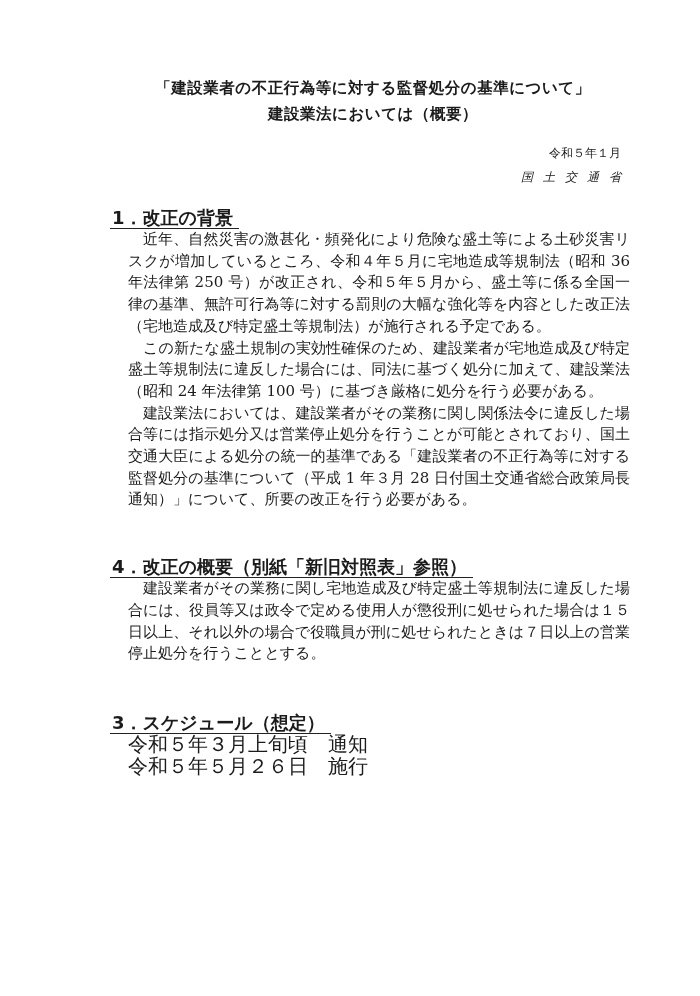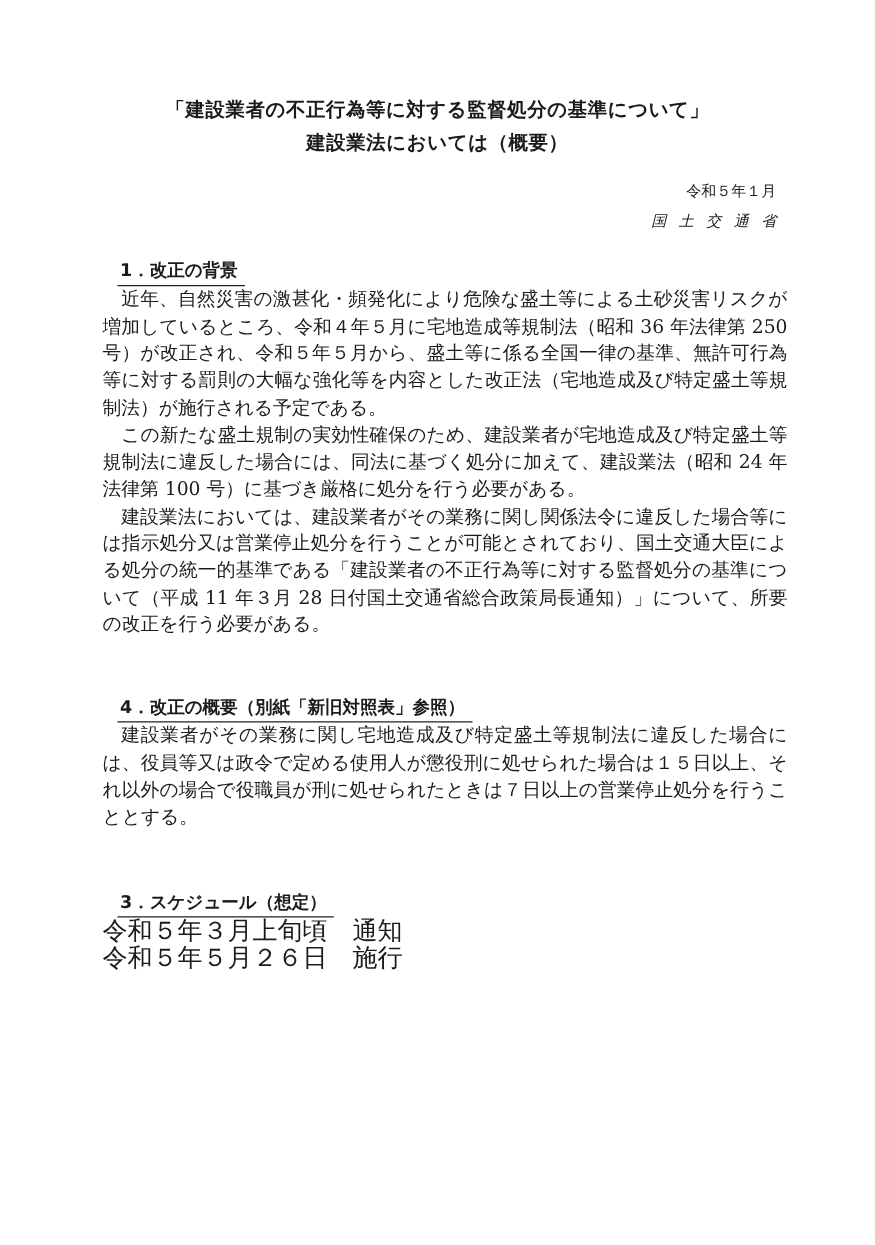--- a/index.html
+++ b/index.html
@@ -9,20 +9,21 @@
   }
   .page {
     position: relative;
     width: 700px;
     height: 868px;
     background: #ffffff;
     color: #1b1b1b;
     font-family: "DejaVu Serif", "Liberation Serif", serif;
     overflow: hidden;
     box-sizing: border-box;
+    padding-left: 46px;
   }
   
   .title-block {
     padding-top: 75px;
     text-align: center;
     font-family: "DejaVu Sans", "Liberation Sans", sans-serif;
     font-weight: 700;
     font-size: 15.5px;
     line-height: 26px;
     letter-spacing: 0.5px;
@@ -35,24 +36,24 @@
     font-size: 12px;
     line-height: 24px;
   }
   .org-line {
     letter-spacing: 10px;
     margin-right: -10px;
     font-style: italic;
   }
   
   .section-heading {
-    margin: 0 0 0 96px;
+    margin: 0 0 0 66px;
     font-family: "DejaVu Sans", "Liberation Sans", sans-serif;
     font-weight: 700;
-    font-size: 14px;
+    font-size: 18px;
     line-height: 21.7px;
   }
   .section-heading .hline {
     display: inline-block;
     border-bottom: 1.5px solid #222;
     padding: 0 6px 1px 2px;
     margin-left: -2px;
     line-height: 19px;
   }
   .heading-1 { margin-top: 18px; }
@@ -83,21 +84,21 @@
 
   <div class="date-block">
     <div>令和５年１月</div>
     <div><span class="org-line">国土交通省</span></div>
   </div>
 
   <div>
     <h2 class="section-heading heading-1"><span class="hline">1．改正の背景</span></h2>
     <p class="para">近年、自然災害の激甚化・頻発化により危険な盛土等による土砂災害リスクが増加しているところ、令和４年５月に宅地造成等規制法（昭和 36 年法律第 250 号）が改正され、令和５年５月から、盛土等に係る全国一律の基準、無許可行為等に対する罰則の大幅な強化等を内容とした改正法（宅地造成及び特定盛土等規制法）が施行される予定である。</p>
     <p class="para">この新たな盛土規制の実効性確保のため、建設業者が宅地造成及び特定盛土等規制法に違反した場合には、同法に基づく処分に加えて、建設業法（昭和 24 年法律第 100 号）に基づき厳格に処分を行う必要がある。</p>
-    <p class="para">建設業法においては、建設業者がその業務に関し関係法令に違反した場合等には指示処分又は営業停止処分を行うことが可能とされており、国土交通大臣による処分の統一的基準である「建設業者の不正行為等に対する監督処分の基準について（平成 11 年３月 28 日付国土交通省総合政策局長通知）」について、所要の改正を行う必要がある。</p>
+    <p class="para">建設業法においては、建設業者がその業務に関し関係法令に違反した場合等には指示処分又は営業停止処分を行うことが可能とされており、国土交通大臣による処分の統一的基準である「建設業者の不正行為等に対する監督処分の基準について（平成 1 年３月 28 日付国土交通省総合政策局長通知）」について、所要の改正を行う必要がある。</p>
   </div>
 
   <div>
     <h2 class="section-heading heading-2"><span class="hline">4．改正の概要（別紙「新旧対照表」参照）</span></h2>
     <p class="para">建設業者がその業務に関し宅地造成及び特定盛土等規制法に違反した場合には、役員等又は政令で定める使用人が懲役刑に処せられた場合は１５日以上、それ以外の場合で役職員が刑に処せられたときは７日以上の営業停止処分を行うこととする。</p>
   </div>
 
   <div>
     <h2 class="section-heading heading-3"><span class="hline">3．スケジュール（想定）</span></h2>
     <div class="schedule-line">令和５年３月上旬頃　通知</div>

